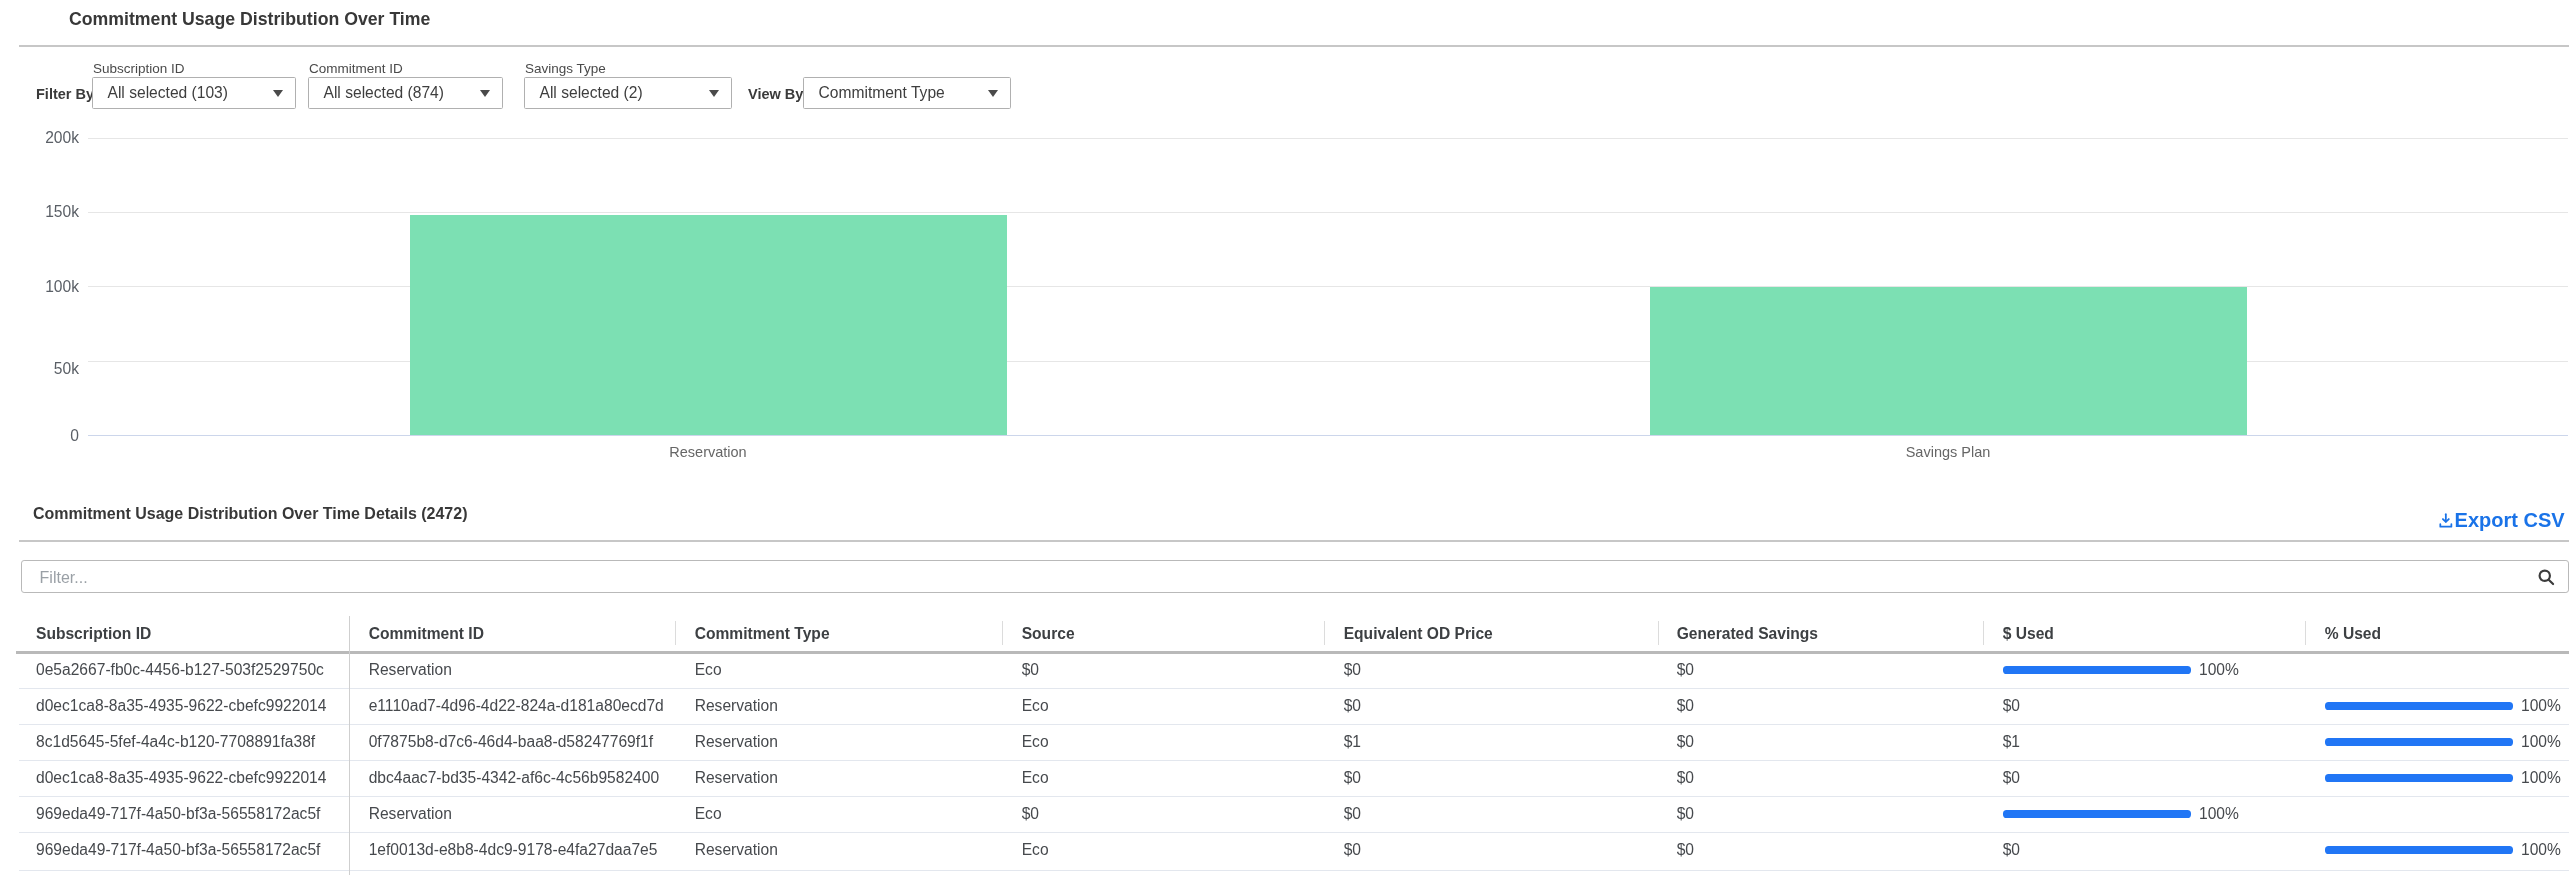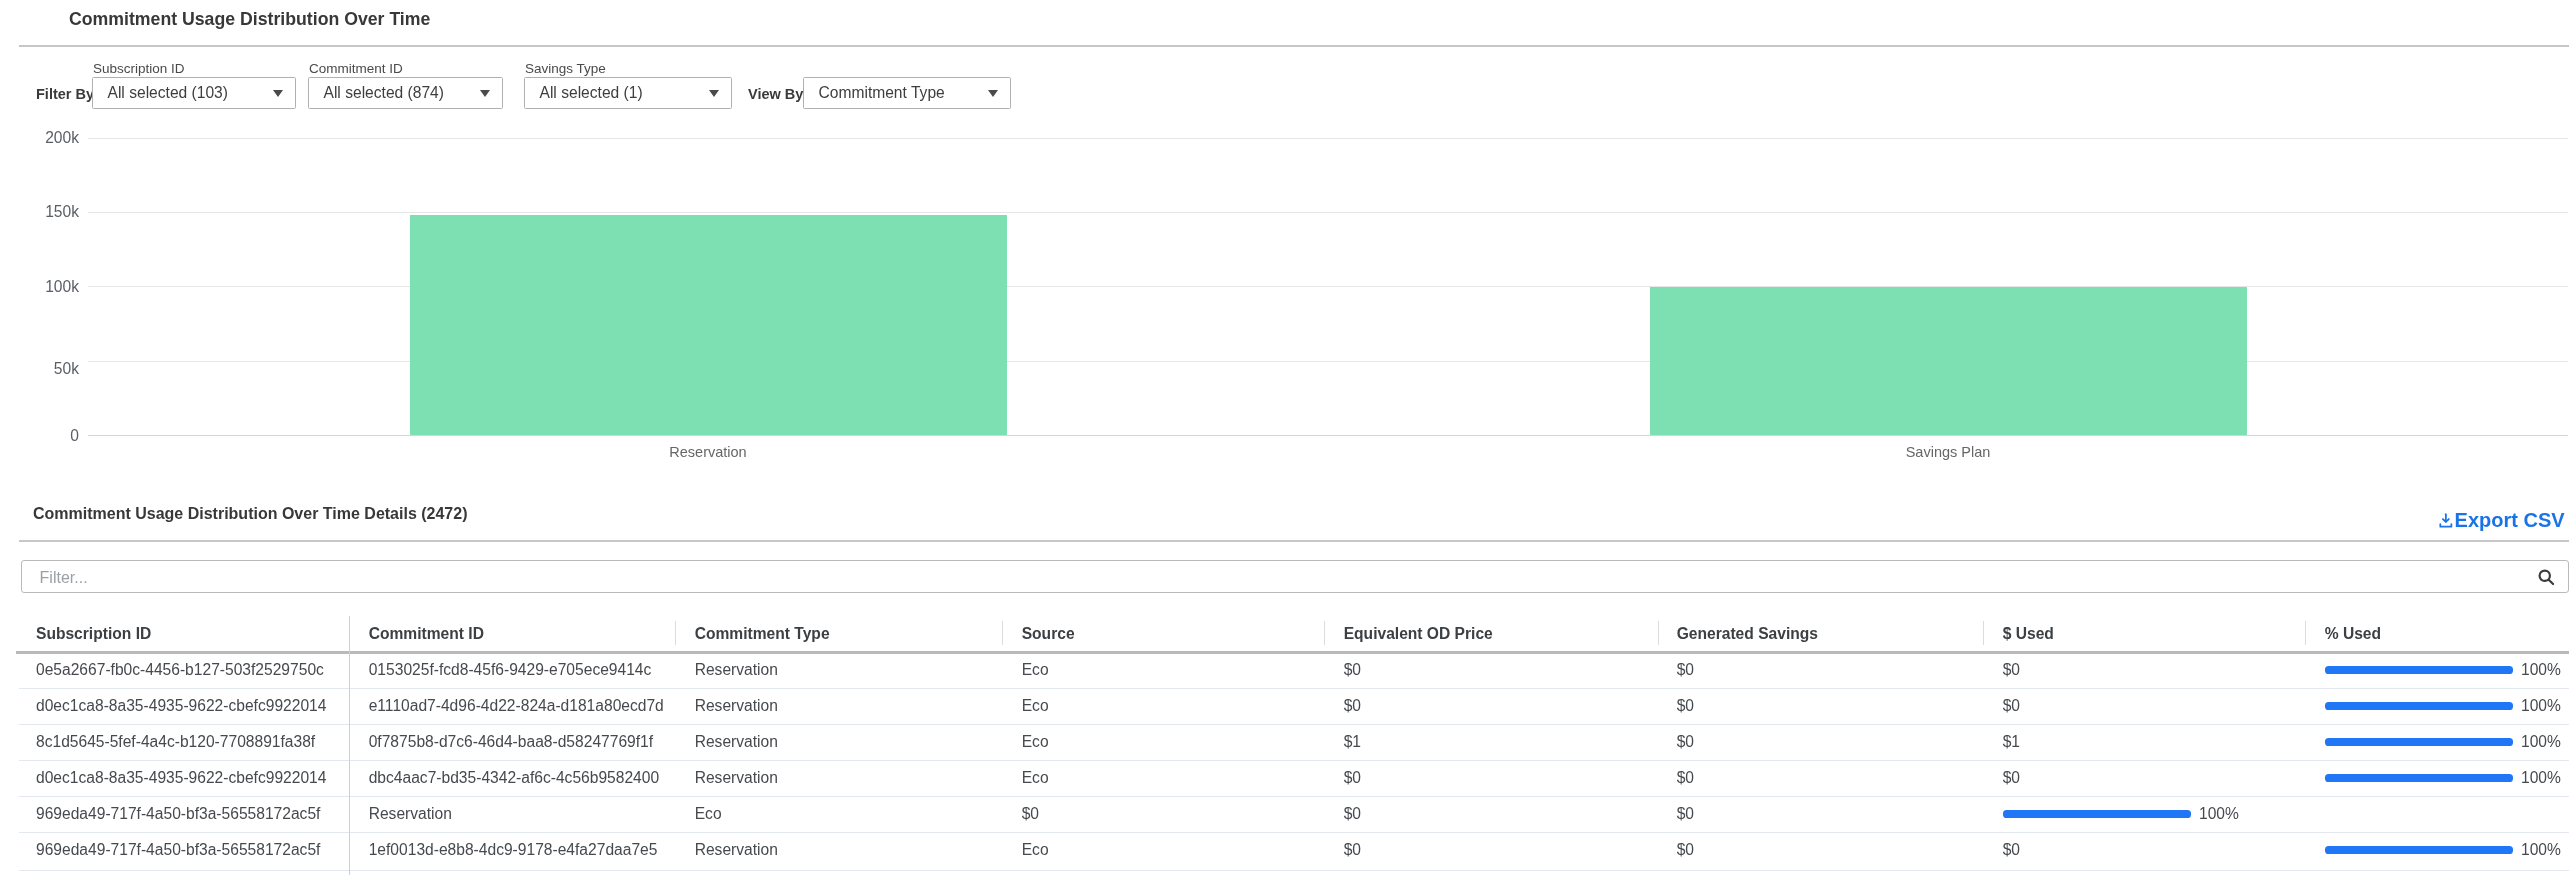--- a/index.html
+++ b/index.html
@@ -74,21 +74,21 @@
 </div>
 
 <div class="abs flt-label" style="left:309px;">Commitment ID</div>
 <div class="abs dd" style="left:308px;width:195px;">
   <span>All selected (874)</span>
   <span class="caret"></span>
 </div>
 
 <div class="abs flt-label" style="left:525px;">Savings Type</div>
 <div class="abs dd" style="left:524px;width:208px;">
-  <span>All selected (1)</span>
+  <span>All selected (2)</span>
   <span class="caret"></span>
 </div>
 
 <div class="abs flt-by" style="left:748px;">View By:</div>
 <div class="abs dd" style="left:803px;width:208px;">
   <span>Commitment Type</span>
   <span class="caret"></span>
 </div>
 
 <div id="chart" class="abs">
@@ -134,21 +134,20 @@
       <div class="t-cell">Commitment Type</div>
       <div class="t-cell">Source</div>
       <div class="t-cell">Equivalent OD Price</div>
       <div class="t-cell">Generated Savings</div>
       <div class="t-cell">$ Used</div>
       <div class="t-cell">% Used</div>
     </div>
   <div id="t-body">
       <div class="t-grid t-row">
         <div class="t-cell first">0e5a2667-fb0c-4456-b127-503f2529750c</div>
-        <div class="t-cell">0153025f-fcd8-45f6-9429-e705ece9414c</div>
         <div class="t-cell">Reservation</div>
         <div class="t-cell">Eco</div>
         <div class="t-cell">$0</div>
         <div class="t-cell">$0</div>
         <div class="t-cell">$0</div>
         <div class="t-cell">
           <div class="pct-bar-track" style="width: 188px; background: rgb(33, 118, 245);"></div>
           <span>100%</span>
         </div>
       </div>

